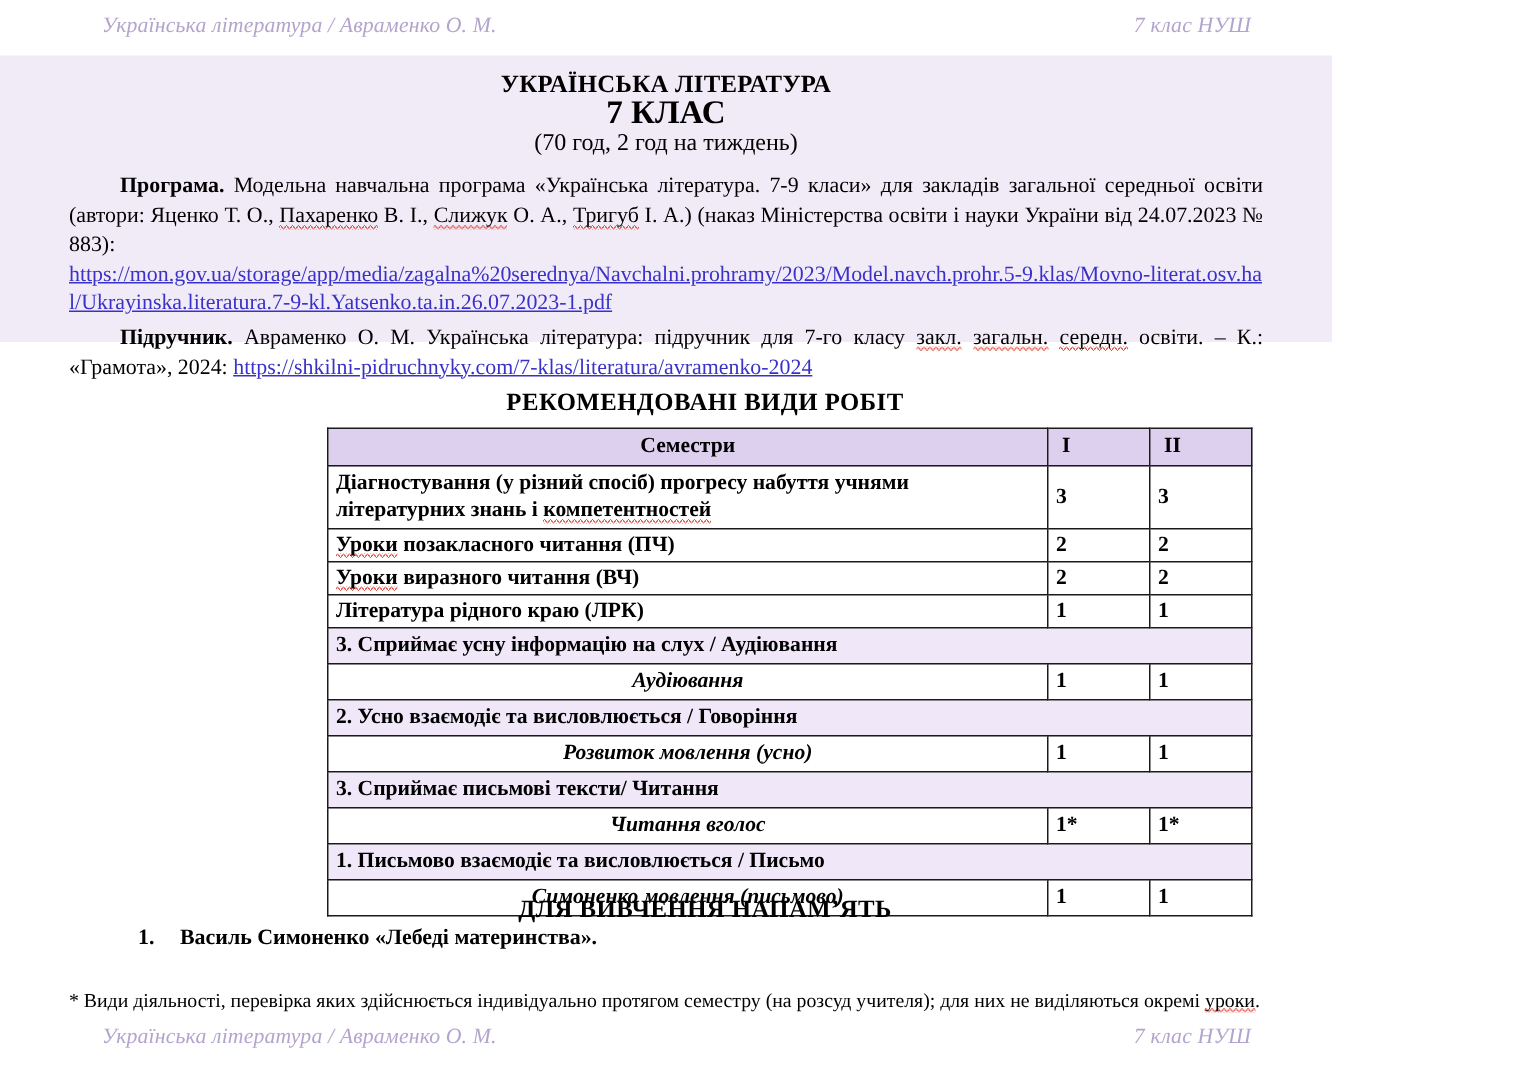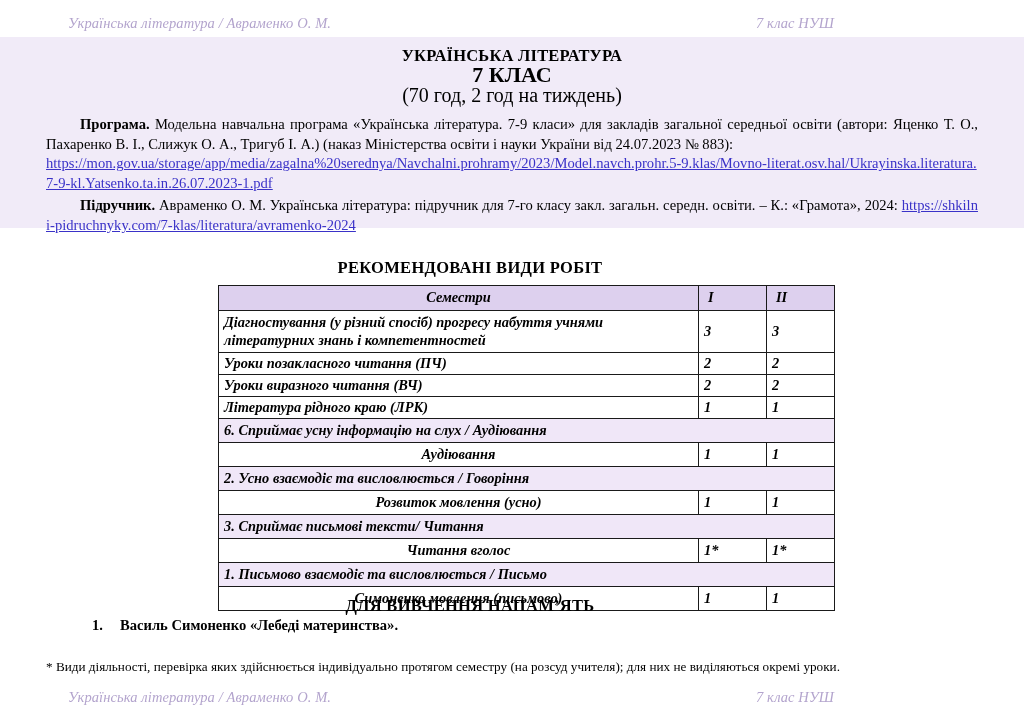--- a/index.html
+++ b/index.html
@@ -16,38 +16,38 @@
     overflow: hidden;
   }
 
   
   .running {
     position: absolute;
     left: 0;
     width: 896px;
     height: 28px;
     display: flex;
-    align-items: center;
+    align-items: flex-start;
     justify-content: space-between;
     box-sizing: border-box;
     padding: 0 62px 0 68px;
     font-style: italic;
     font-size: 14.5px;
     color: #b3a4cd;
     letter-spacing: 0.1px;
   }
   .running-head { top: 9px; }
   .running-foot { top: 683px; }
 
   
   .intro-band {
     position: absolute;
     top: 37px;
     left: 0;
-    width: 1024px;
+    width: 888px;
     height: 191px;
     background: #f1ebf8;
     box-sizing: border-box;
     padding: 9px 46px 0 46px;
   }
 
   .doc-title {
     text-align: center;
     font-weight: bold;
     font-size: 16.5px;
@@ -55,21 +55,21 @@
     letter-spacing: 0.2px;
   }
   .doc-subtitle {
     text-align: center;
     font-weight: bold;
     font-size: 22px;
     line-height: 19px;
   }
   .doc-hours {
     text-align: center;
-    font-size: 20px;
+    font-size: 16px;
     line-height: 21px;
     margin-top: 1px;
   }
 
   .para {
     font-size: 14.6px;
     line-height: 19.6px;
     text-align: justify;
     margin-top: 9px;
   }
@@ -121,21 +121,20 @@
   table.vidy {
     border-collapse: collapse;
     width: 616px;
     table-layout: fixed;
   }
   table.vidy td, table.vidy th {
     border: 1px solid #1a1a1a;
     font-size: 14.4px;
     padding: 1px 5px 2px 5px;
     vertical-align: middle;
-    font-style: italic;
   }
   col.c-name { width: 480px; }
   col.c-sem  { width: 68px; }
 
   thead th {
     background: #ddd0ee;
     font-weight: bold;
     height: 21px;
   }
   thead th.h-name { text-align: center; }
@@ -241,21 +240,21 @@
           <td class="work-name"><span class="sp">Уроки</span> виразного читання (ВЧ)</td>
           <td class="val">2</td>
           <td class="val">2</td>
         </tr>
         <tr>
           <td class="work-name">Література рідного краю (ЛРК)</td>
           <td class="val">1</td>
           <td class="val">1</td>
         </tr>
         <tr class="group-head">
-          <td colspan="3">6. Сприймає усну інформацію на слух / Аудіювання</td>
+          <td colspan="3">3. Сприймає усну інформацію на слух / Аудіювання</td>
         </tr>
         <tr>
           <td class="sub-name">Аудіювання</td>
           <td class="val">1</td>
           <td class="val">1</td>
         </tr>
         <tr class="group-head">
           <td colspan="3">2. Усно взаємодіє та висловлюється / Говоріння</td>
         </tr>
         <tr>

